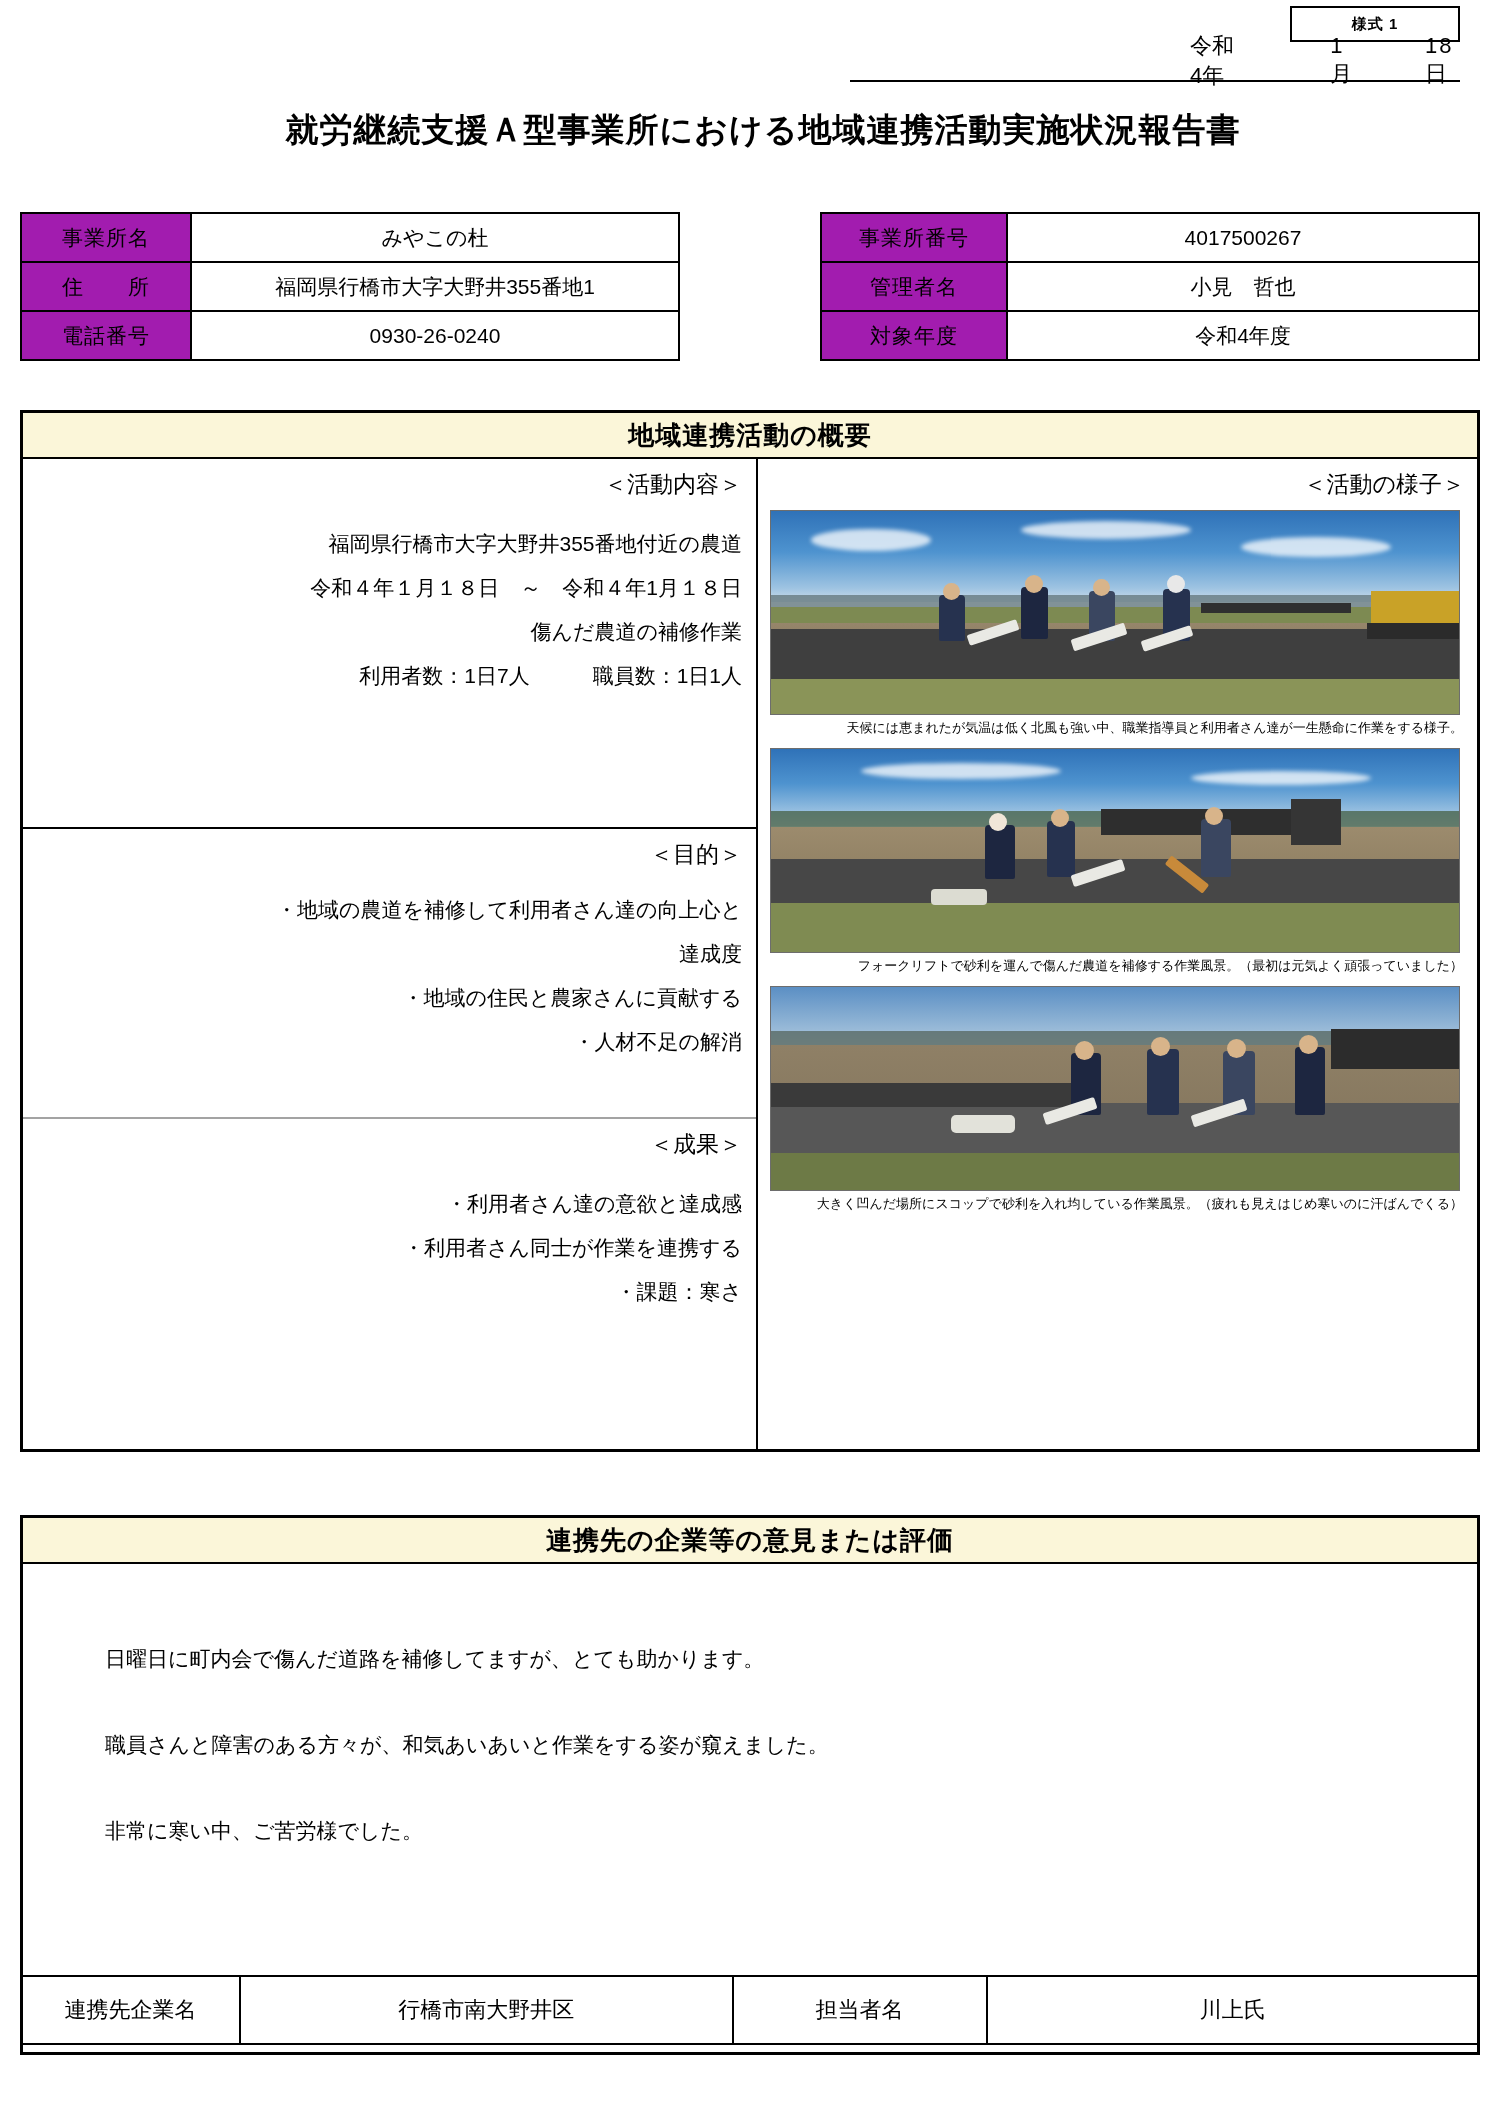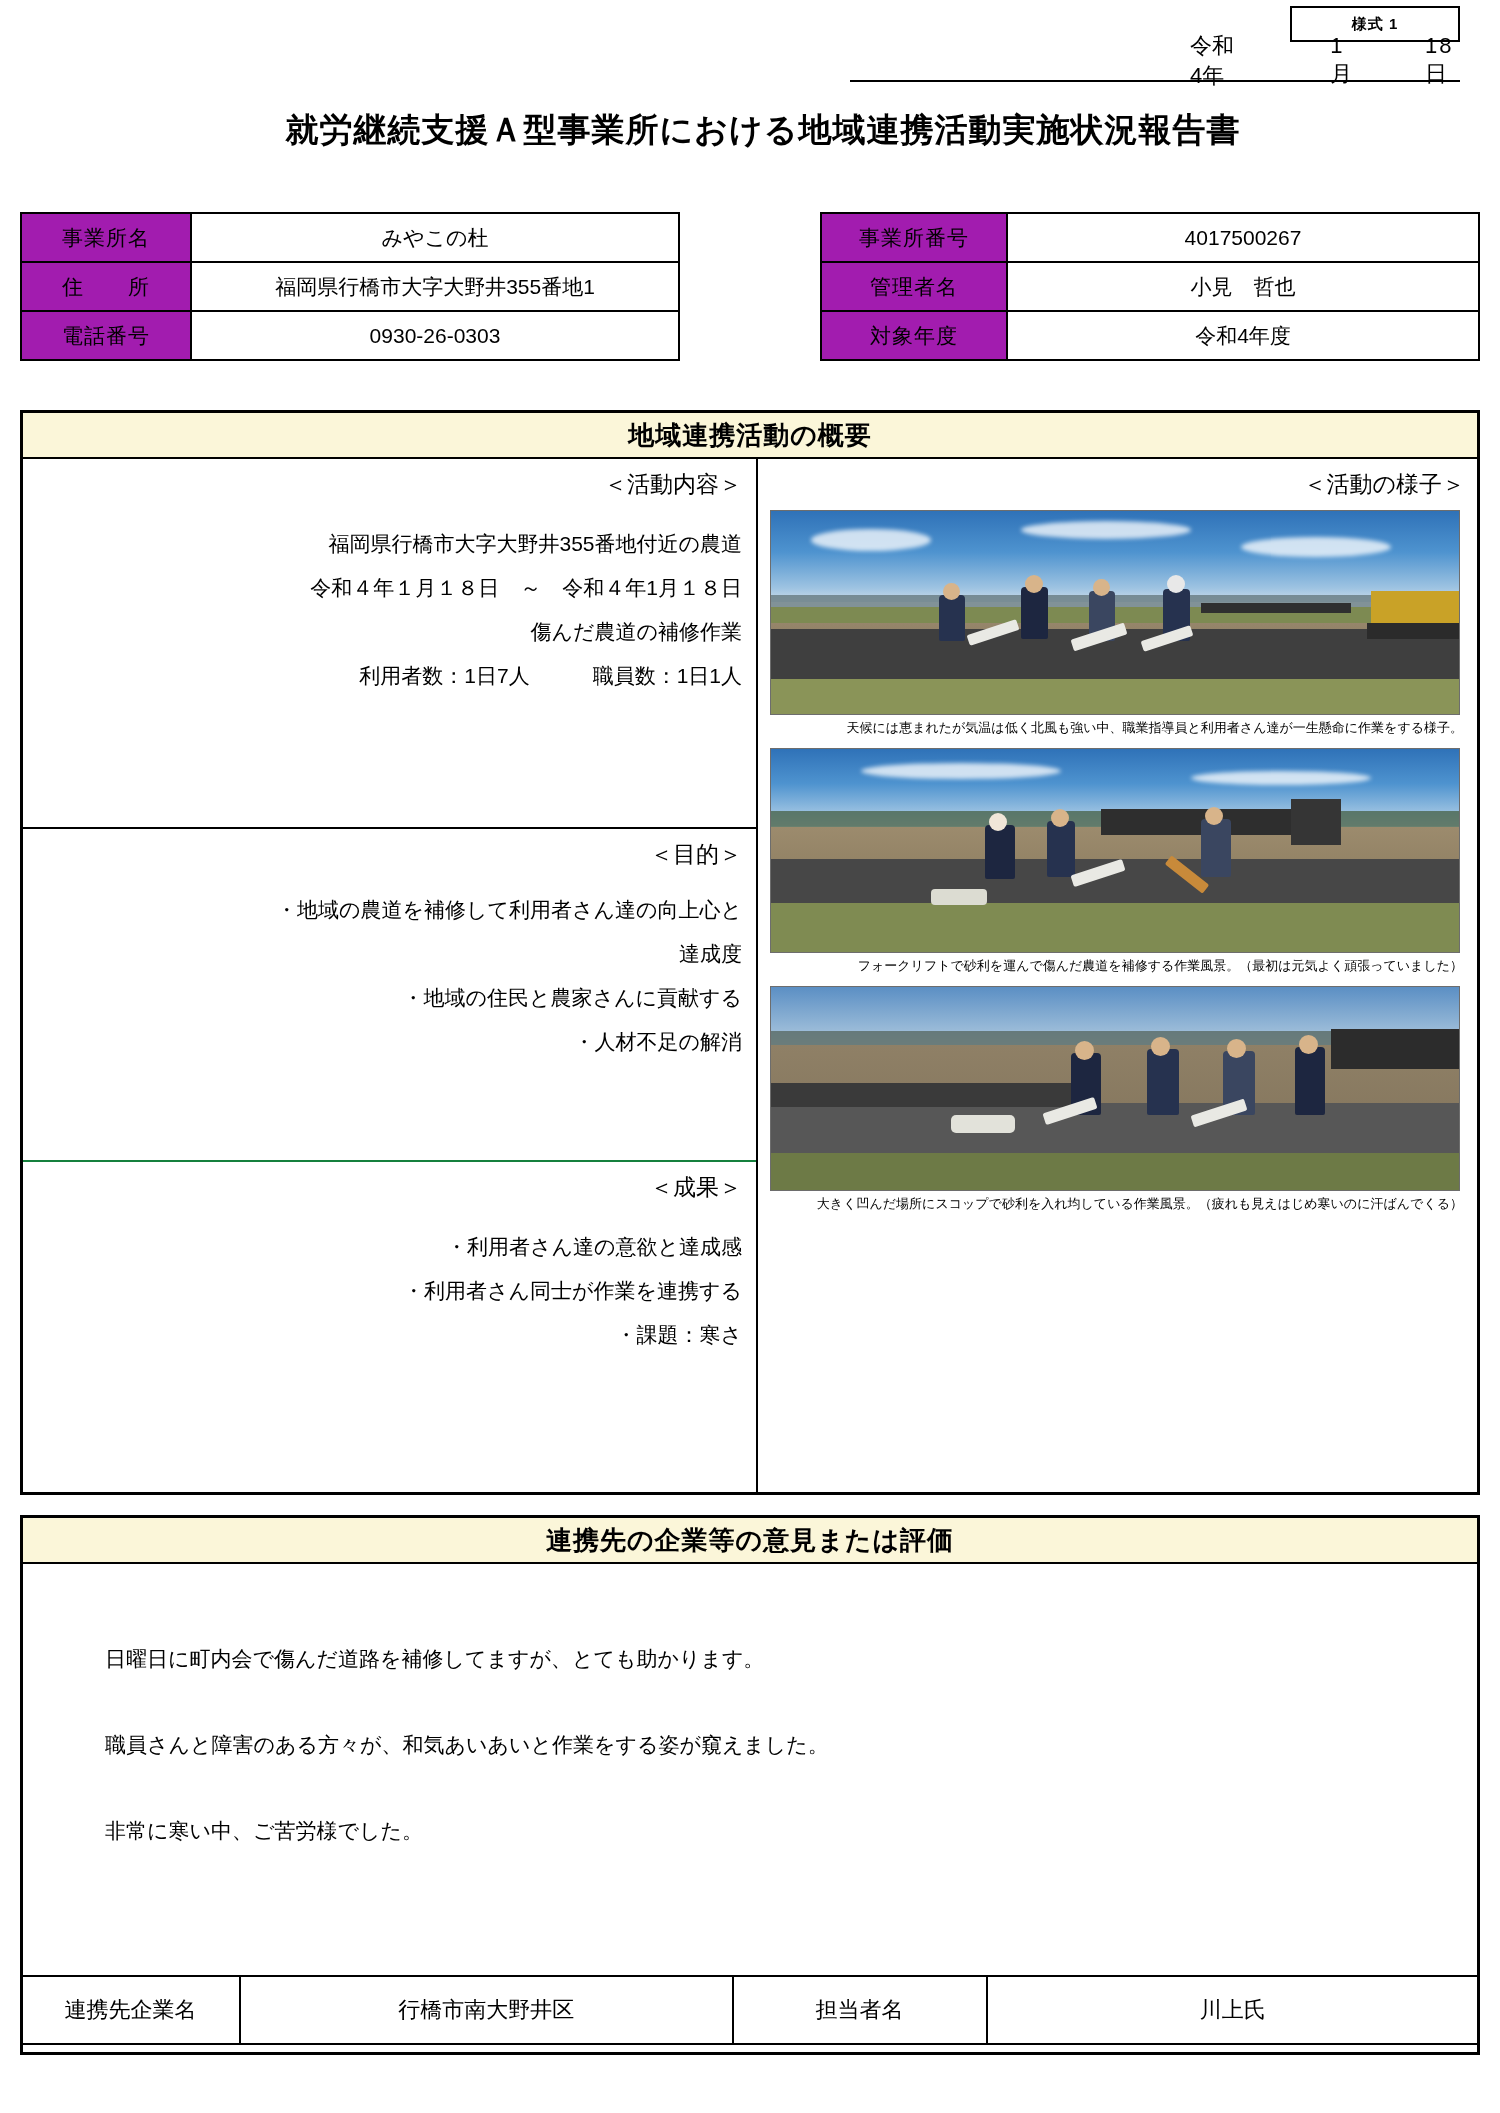--- a/index.html
+++ b/index.html
@@ -130,21 +130,21 @@
   .sec1-right {
     flex: 1;
     box-sizing: border-box;
     padding: 0;
   }
   .blk {
     box-sizing: border-box;
     padding: 10px 14px 12px 14px;
   }
   .blk.b1 { height: 370px; border-bottom: 2px solid #000; }
-  .blk.b2 { height: 333px; border-bottom: 2px solid #15803d; }
+  .blk.b2 { height: 290px; border-bottom: 2px solid #a3a3a3; }
   .blk.b3 { height: 330px; }
   .blk-title {
     font-size: 23px;
     margin-bottom: 18px;
   }
   .blk-line {
     font-size: 21px;
     line-height: 44px;
     padding-left: 62px;
   }
@@ -291,21 +291,21 @@
           <tr>
         <td class="lbl">事業所名</td>
         <td class="val">みやこの杜</td>
       </tr>
       <tr>
         <td class="lbl">住　　所</td>
         <td class="val">福岡県行橋市大字大野井355番地1</td>
       </tr>
       <tr>
         <td class="lbl">電話番号</td>
-        <td class="val">0930-26-0303</td>
+        <td class="val">0930-26-0240</td>
       </tr>
     </tbody>
       </table>
 
     <table class="info right">
       <tbody>
           <tr>
         <td class="lbl wide">事業所番号</td>
         <td class="val">4017500267</td>
       </tr>

